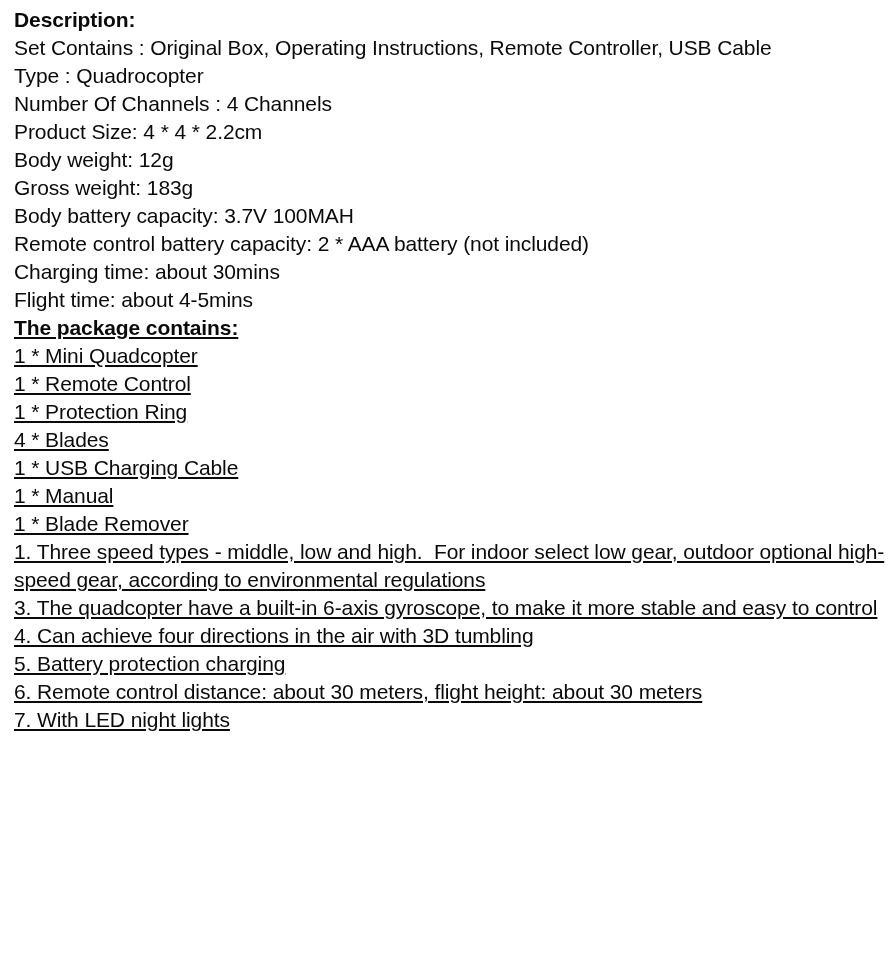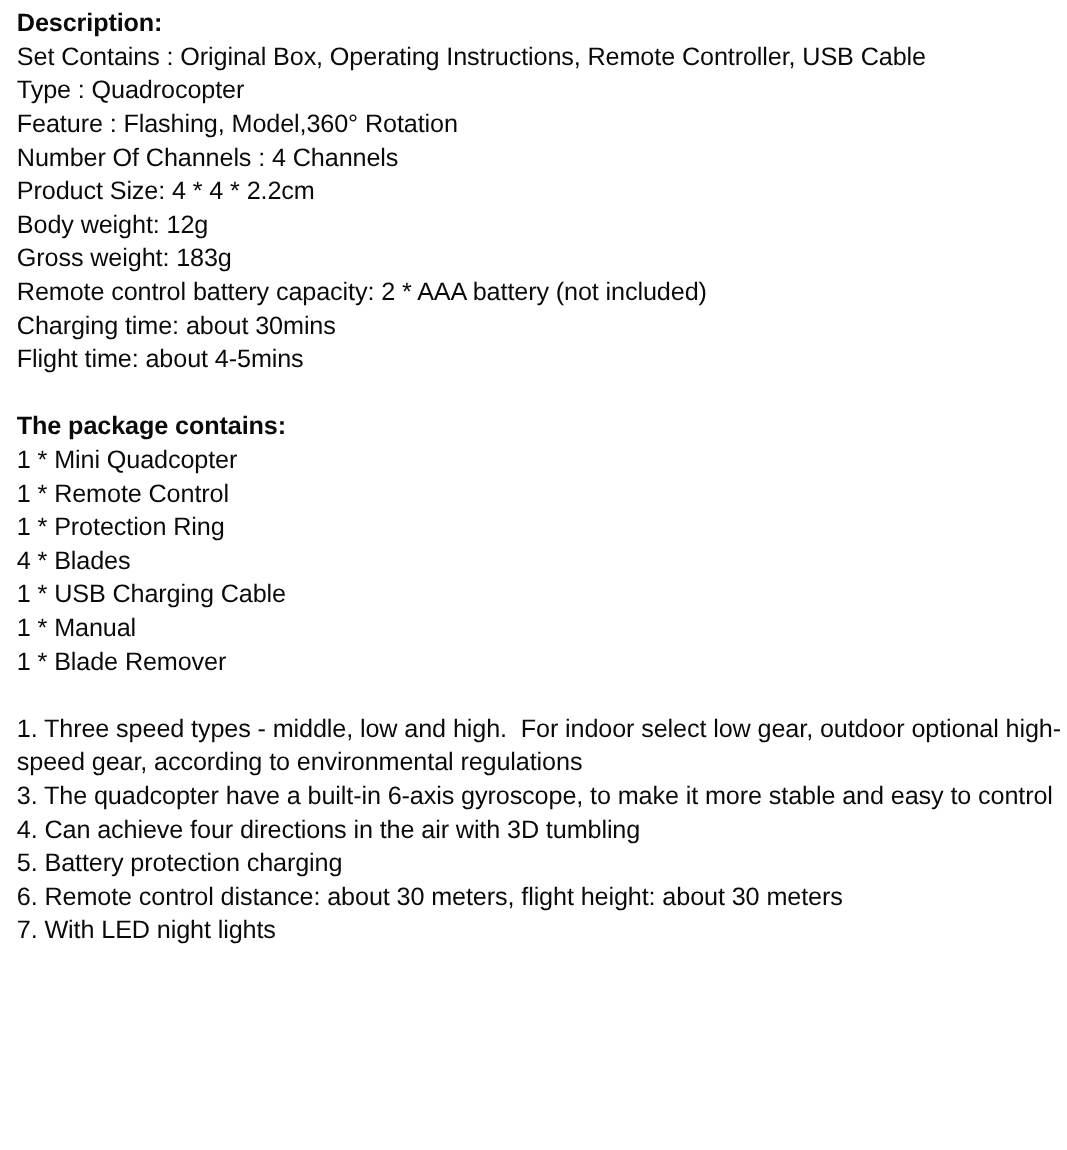--- a/index.html
+++ b/index.html
@@ -20,21 +20,21 @@
     box-sizing: border-box;
     width: 889px;
     height: 726px;
     padding: 6px 4px 0 14px;
     background: #ffffff;
   }
   .section {
     display: block;
   }
   .section + .section {
-    margin-top: 28px;
+    text-decoration: underline;
   }
   .heading {
     font-size: 21px;
     line-height: 28px;
     font-weight: bold;
     letter-spacing: -0.1px;
     white-space: pre-wrap;
   }
   .line {
     font-size: 21px;
@@ -48,25 +48,25 @@
 </style>
 </head>
 <body>
 
 <div class="page">
   <div id="sections-root">
       <div class="section">
         <div class="heading">Description:</div>
         <div class="line">Set Contains : Original Box, Operating Instructions, Remote Controller, USB Cable</div>
         <div class="line">Type : Quadrocopter</div>
-        <div class="line">Feature : Flashing, Model,360° Rotation</div>
         <div class="line">Number Of Channels : 4 Channels</div>
         <div class="line">Product Size: 4 * 4 * 2.2cm</div>
         <div class="line">Body weight: 12g</div>
         <div class="line">Gross weight: 183g</div>
+        <div class="line">Body battery capacity: 3.7V 100MAH</div>
         <div class="line">Remote control battery capacity: 2 * AAA battery (not included)</div>
         <div class="line">Charging time: about 30mins</div>
         <div class="line">Flight time: about 4-5mins</div>
       </div>
       <div class="section">
         <div class="heading">The package contains:</div>
         <div class="line">1 * Mini Quadcopter</div>
         <div class="line">1 * Remote Control</div>
         <div class="line">1 * Protection Ring</div>
         <div class="line">4 * Blades</div>

